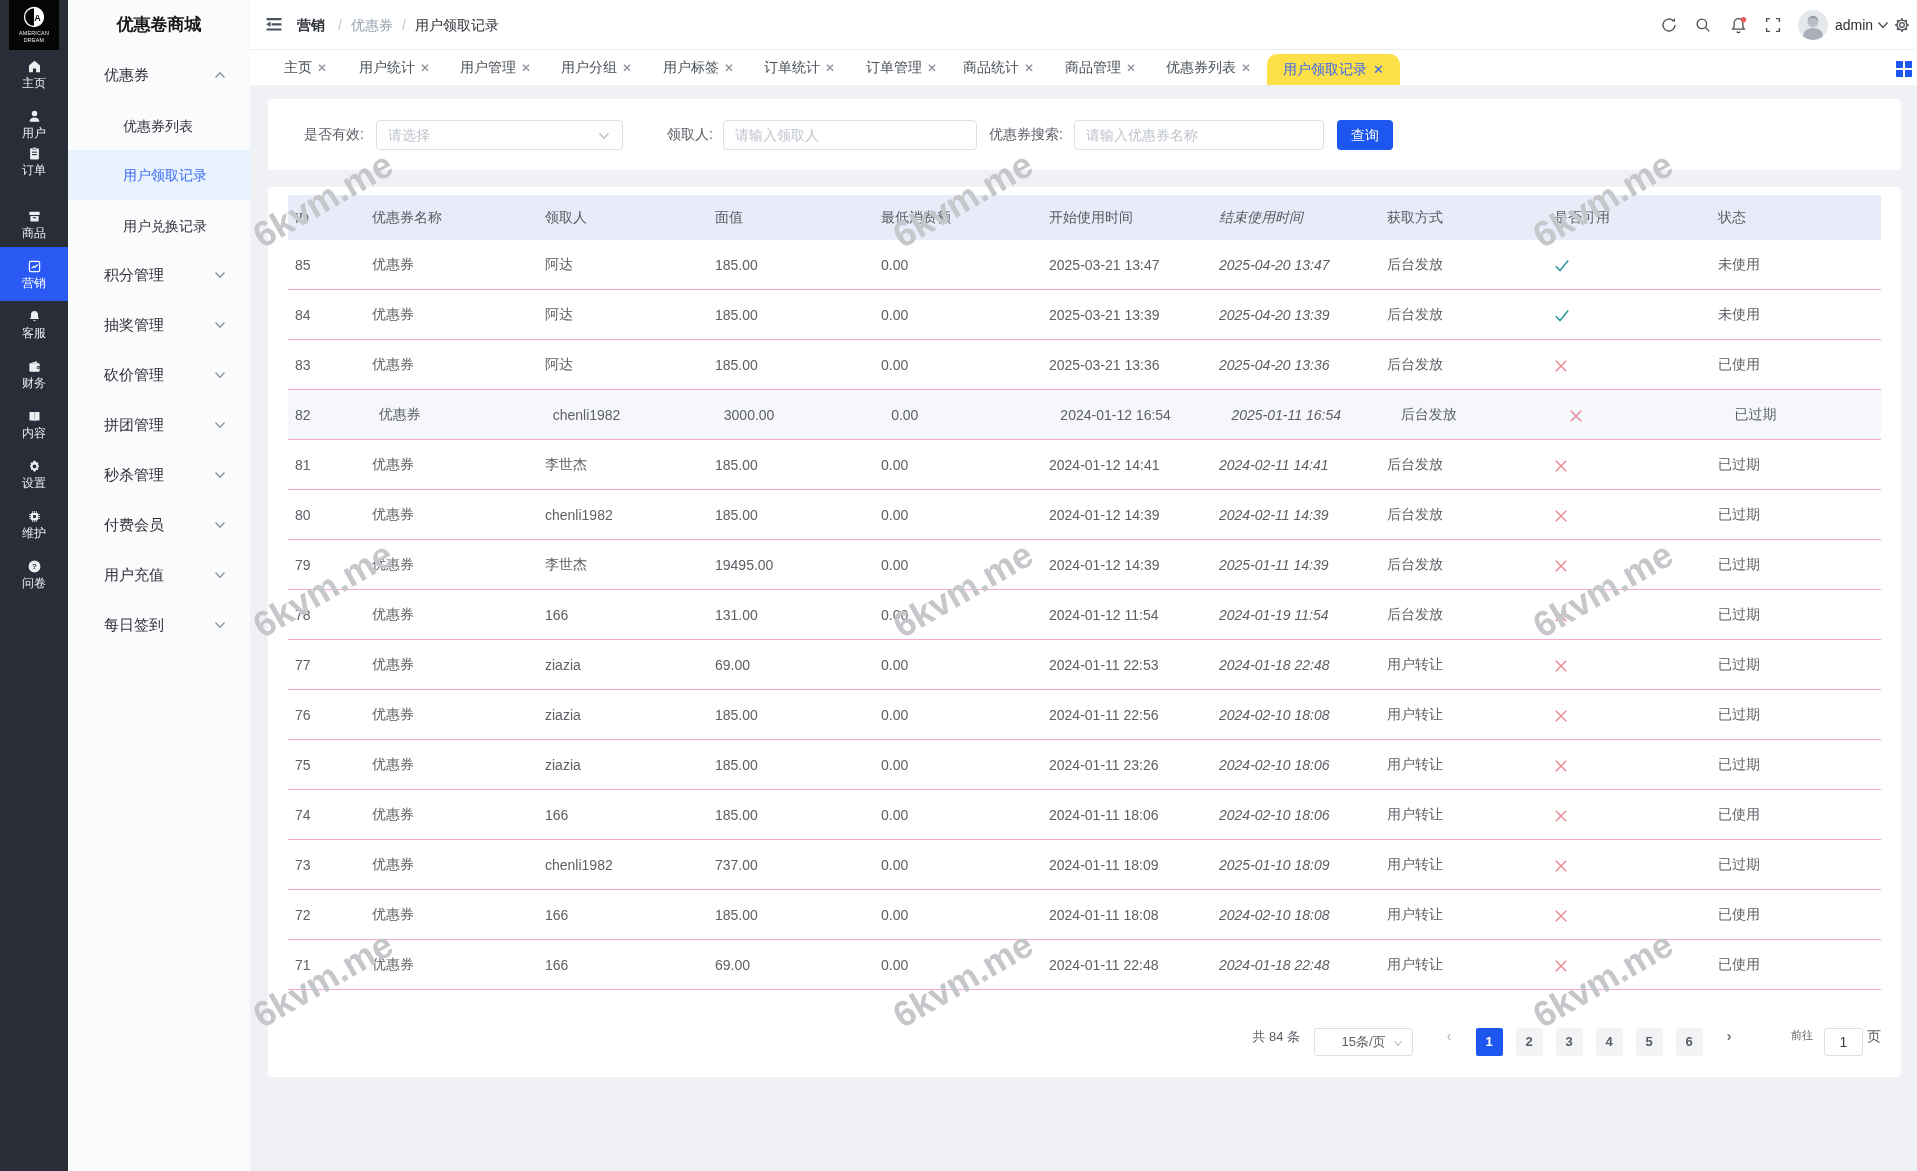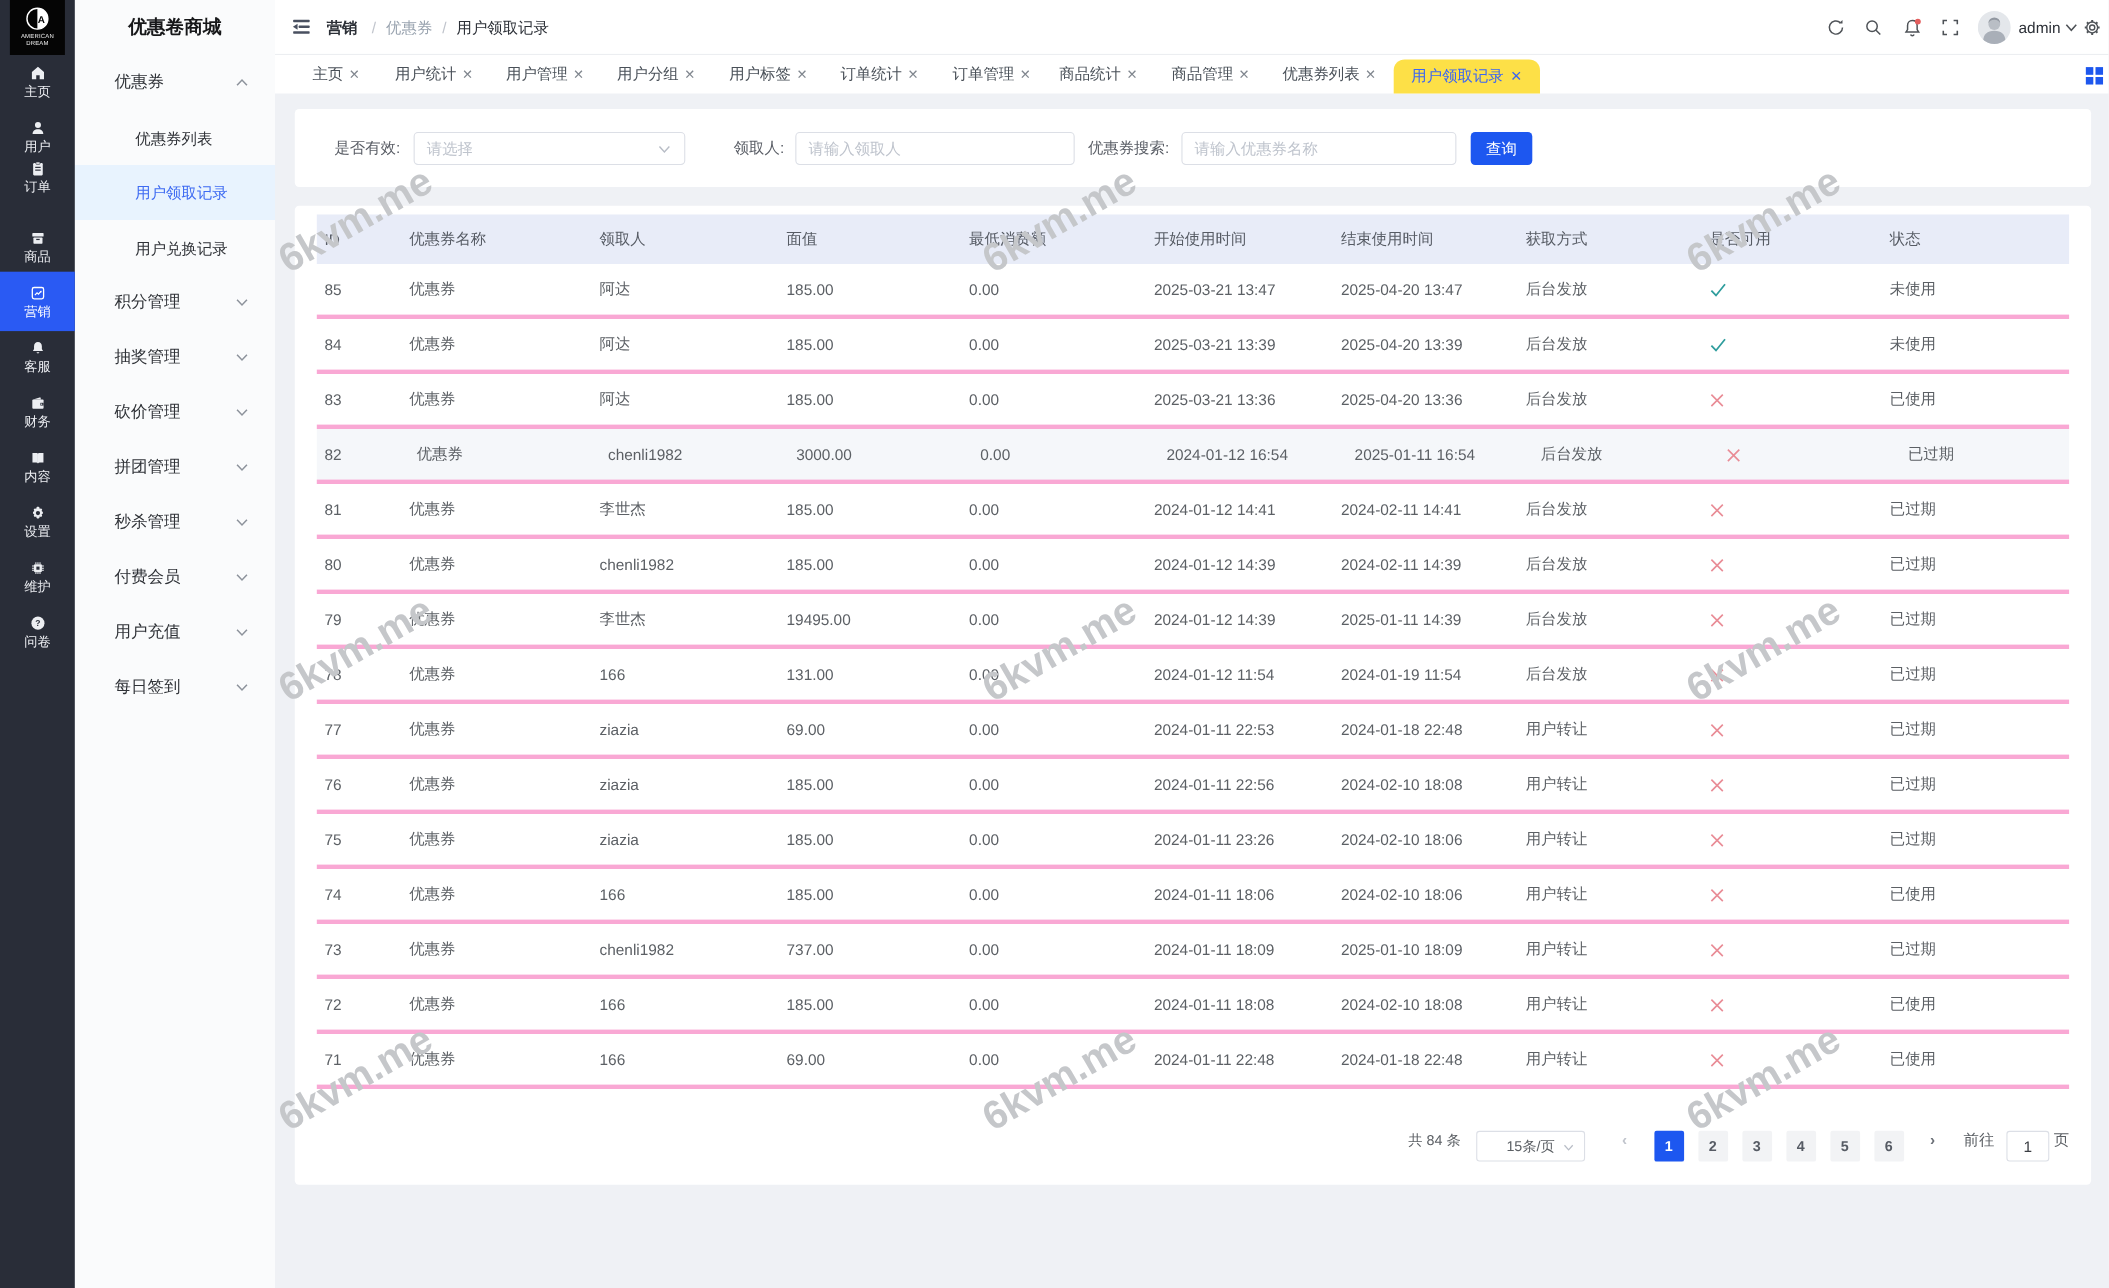--- a/index.html
+++ b/index.html
@@ -36,29 +36,29 @@
 #content{position:absolute;left:250px;top:85px;width:1667px;height:1086px;background:#eff1f5;}
 .card{position:absolute;left:18px;width:1633px;background:#fff;border-radius:4px;}
 #filtercard{top:14px;height:71px;}
 #tablecard{top:102px;height:890px;}
 .flabel{position:absolute;top:0;height:71px;line-height:71px;font-size:14px;color:#5a5e66;}
 .fbox{position:absolute;top:21px;height:30px;border:1px solid #dcdfe6;border-radius:4px;background:#fff;font-size:14px;color:#bfc4cd;line-height:28px;padding-left:11px;}
 #qbtn{position:absolute;left:1069px;top:21px;width:56px;height:30px;background:#1d57f0;border-radius:4px;color:#fff;font-size:14px;text-align:center;line-height:30px;}
 
 #tbl{position:absolute;left:20px;top:8px;width:1593px;}
 #thead{height:45px;background:#e8ecf8;display:flex;align-items:center;font-size:14px;color:#565b64;}
-.trow{height:50px;display:flex;align-items:center;font-size:14px;color:#5c6065;border-bottom:4px solid #f9a8d4;}
+.trow{height:50px;display:flex;align-items:center;font-size:14px;color:#5c6065;border-bottom:1px solid #f9a8d4;}
 .trow.hv{background:#f5f7fa;gap:11px;}
 .c0{width:77px;padding-left:7px;}
 .c1{width:173px;padding-left:7px;}
 .c2{width:170px;padding-left:7px;}
 .c3{width:166px;padding-left:7px;}
 .c4{width:168px;padding-left:7px;}
 .c5{width:170px;padding-left:7px;}
-.c6{width:168px;padding-left:7px;}
+.c6{width:168px;padding-left:7px;font-style:italic;}
 .c7{width:167px;padding-left:7px;}
 .c8{width:164px;padding-left:7px;}
 .c9{width:163px;padding-left:7px;}
 
 #pager{position:absolute;right:20px;top:841px;height:28px;display:flex;font-size:13px;color:#5c6065;}
 .pgsq{width:27px;height:28px;border-radius:2px;background:#f2f3f5;text-align:center;line-height:28px;margin:0 6.5px;font-weight:bold;color:#565b64;}
 .pgsq.on{background:#1d57f0;color:#fff;}
 .parrow{color:#6a6f76;font-size:14px;font-weight:bold;}
 
 .wm{position:absolute;width:200px;height:42px;line-height:42px;text-align:center;font-size:36px;font-weight:bold;color:#c5c7ca;transform:rotate(-30deg);z-index:50;pointer-events:none;white-space:nowrap;}
@@ -524,21 +524,21 @@
             <path d="M1.5 1.2 L6 6.2 L10.5 1.2"></path>
           </svg></span>
    <span class="parrow" style="width:27px;text-align:center;margin:0 6.5px;color:#c0c4cc;">‹</span>
    <span class="pgsq on">1</span>
         <span class="pgsq">2</span>
         <span class="pgsq">3</span>
         <span class="pgsq">4</span>
         <span class="pgsq">5</span>
         <span class="pgsq">6</span>
    <span class="parrow" style="width:27px;text-align:center;margin:0 6.5px;">›</span>
-   <span style="margin-left:8px;font-size:14px;">前往</span>
+   <span style="margin-left:42px;font-size:11px;">前往</span>
    <span style="width:39px;height:28px;border:1px solid #dcdfe6;border-radius:3px;text-align:center;line-height:26px;margin:0 4px 0 11px;font-size:14px;color:#3b3e43;">1</span>
    <span style="font-size:14px;">页</span>
   </div>
  </div>
 </div>
 
 <div class="wm" style="left:223px;top:179px;">6kvm.me</div>
 <div class="wm" style="left:863px;top:179px;">6kvm.me</div>
 <div class="wm" style="left:1503px;top:179px;">6kvm.me</div>
 <div class="wm" style="left:223px;top:569px;">6kvm.me</div>

